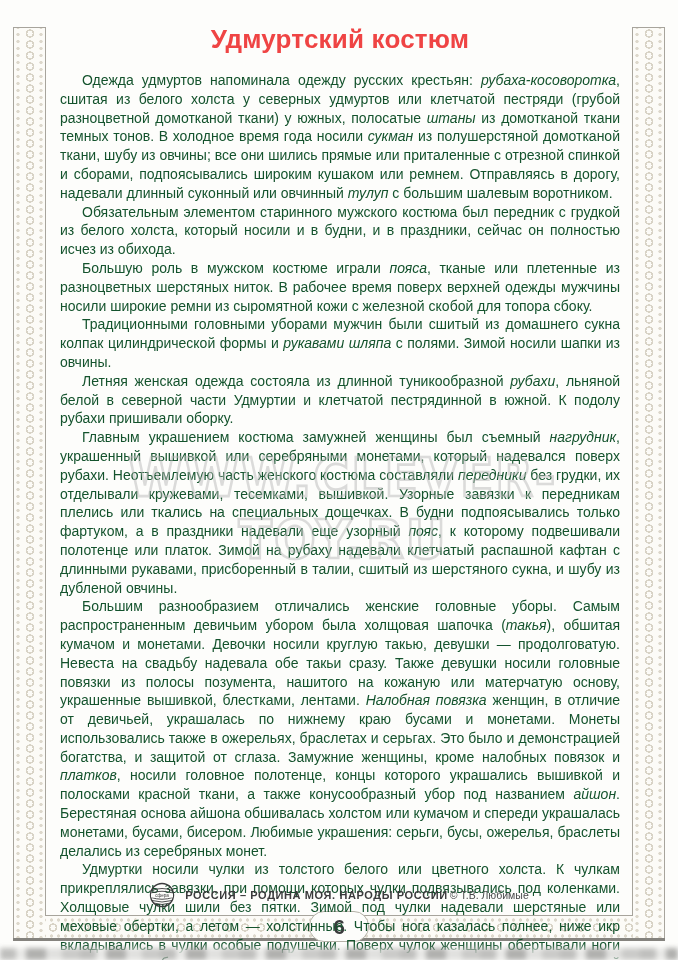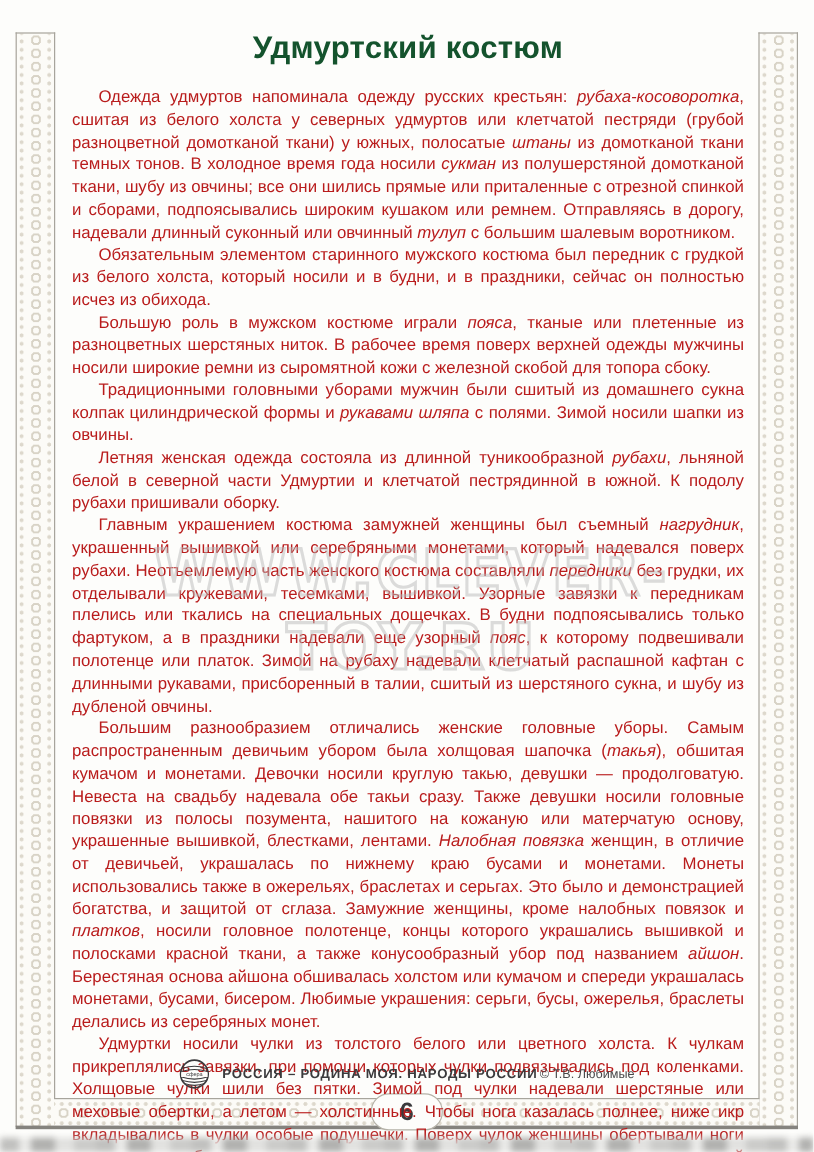--- a/index.html
+++ b/index.html
@@ -38,26 +38,26 @@
     position:absolute;left:50%;top:911px;transform:translateX(-50%);
     width:58px;height:29px;background:#fdfdfb;border:1px solid #b5b2a8;border-radius:15px;
     display:flex;align-items:center;justify-content:center;
   }
   .page-number-pill span{font-size:21px;font-weight:bold;color:#3a3a3c;}
 
   
   .content{position:absolute;left:60px;top:0;width:560px;}
   h1.doc-title{
     margin:25px 0 0 0;text-align:center;font-size:26px;line-height:29px;
-    font-weight:bold;color:#14532d;letter-spacing:0.2px;
+    font-weight:bold;color:#ef4444;letter-spacing:0.2px;
   }
   .body-text{margin-top:17px;}
   .body-text p{
     margin:0;text-indent:22px;text-align:justify;
-    font-size:14px;line-height:18.8px;color:#b91c1c;
+    font-size:14px;line-height:18.8px;color:#14532d;
   }
   .body-text em{font-style:italic;}
 
   
   .footer{
     position:absolute;top:882px;left:0;right:0;
     display:flex;align-items:center;justify-content:center;gap:10px;
   }
   .footer .brand-col{display:flex;flex-direction:row;align-items:center;gap:2px;}
   .series-title{font-size:11px;font-weight:bold;letter-spacing:0.6px;color:#3a3a3c;}

